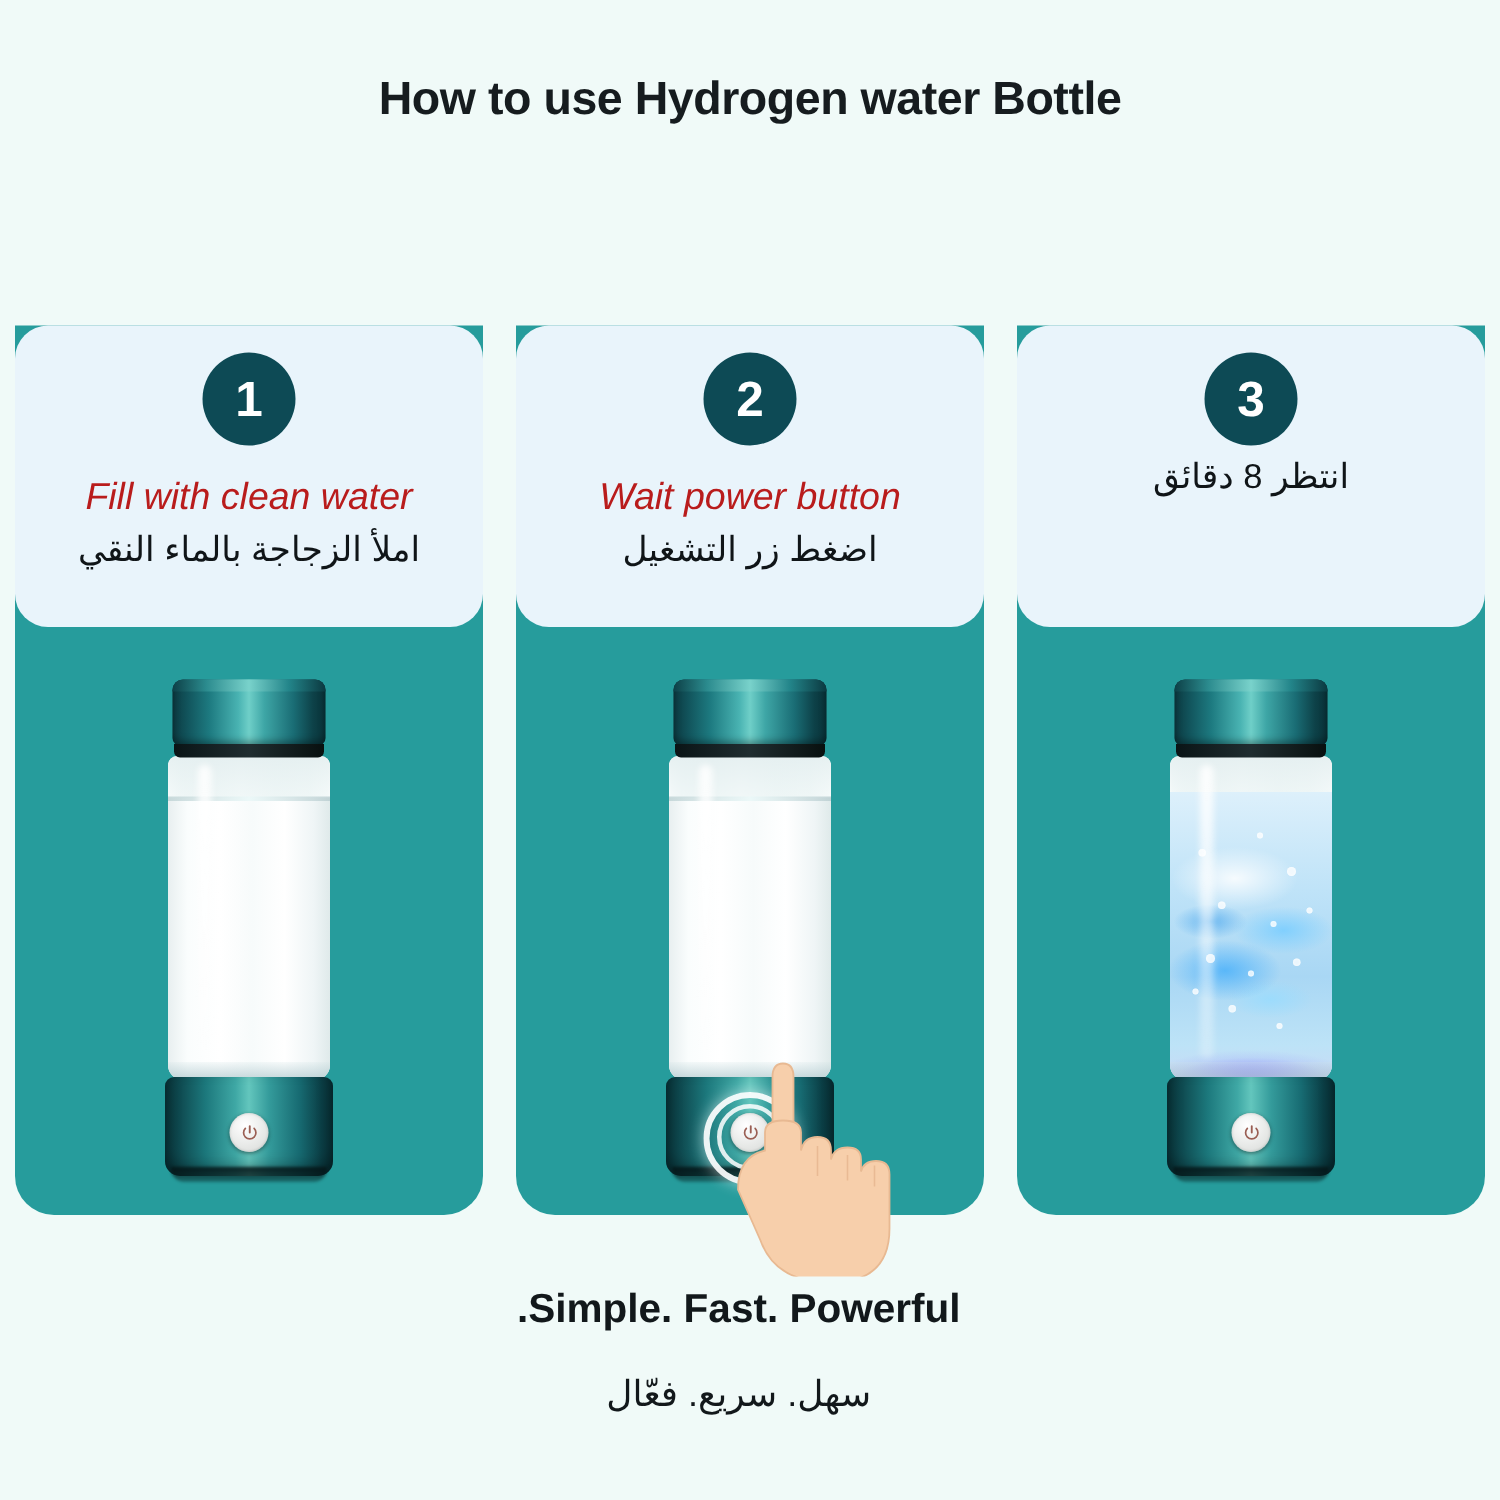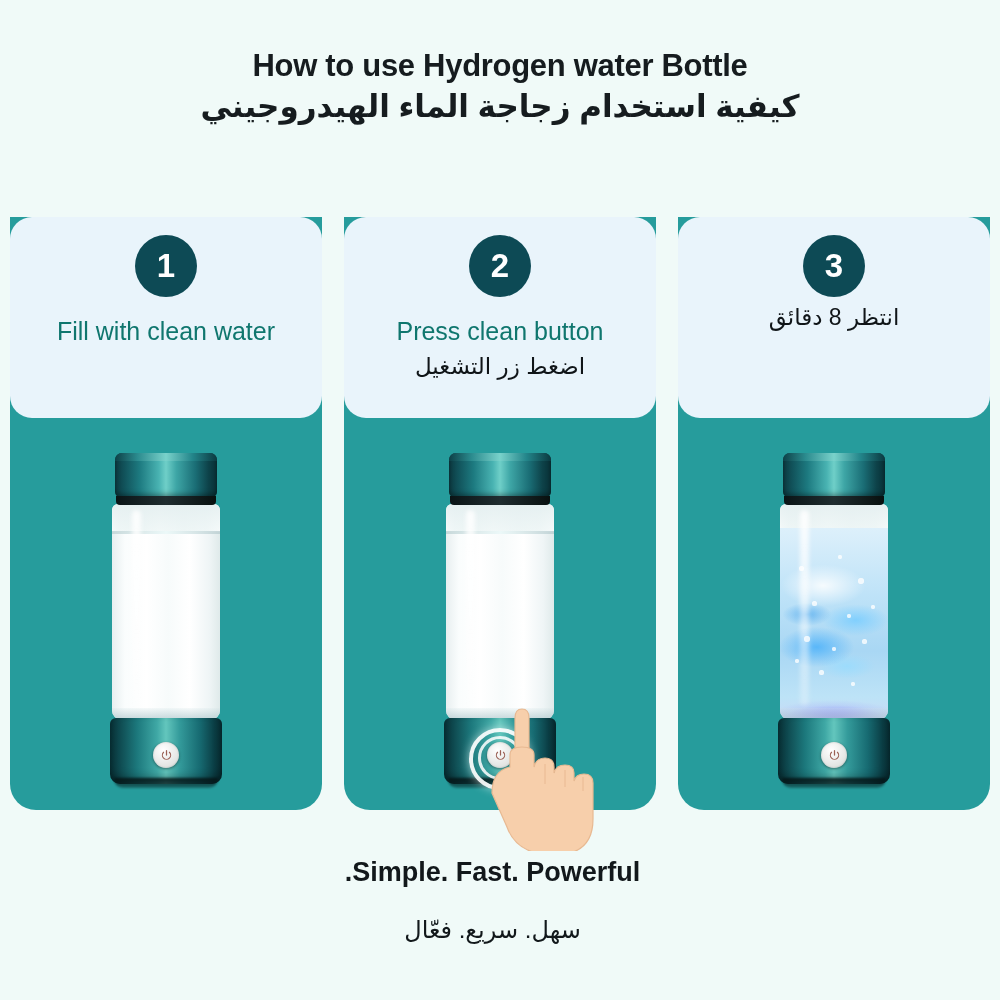--- a/index.html
+++ b/index.html
@@ -98,21 +98,22 @@
     margin: 0 auto;
     color: #ffffff;
     font-size: 33px;
     font-weight: 700;
     line-height: 62px;
     text-align: center;
   }
   .step-en {
     margin-top: 19px;
     font-size: 25px;
-    color: #0f766e;
+    font-style: italic;
+    color: #b91c1c;
     line-height: 1.2;
     white-space: nowrap;
   }
   .step-ar {
     direction: rtl;
     margin-top: 6px;
     font-size: 23px;
     color: #101518;
     line-height: 1.25;
     white-space: nowrap;
@@ -374,21 +375,20 @@
     white-space: nowrap;
   }
 </style>
 </head>
 <body>
 
 <div class="page">
 
   <div class="header">
     <div class="title-en">How to use Hydrogen water Bottle</div>
-    <div class="title-ar">كيفية استخدام زجاجة الماء الهيدروجيني</div>
   </div>
 
   <div class="columns">
 
     <div class="column">
       <div class="photo-panel">
         <div class="bottle-wrap">
           <div class="bottle">
             <div class="glass">
               <div class="glass-topair"></div>
@@ -407,20 +407,21 @@
                 <path d="M12 3.2 v8.0" stroke="#9a5f54" stroke-width="2.3" stroke-linecap="round" fill="none"></path>
                 <path d="M6.6 6.0 a7.6 7.6 0 1 0 10.8 0" stroke="#9a5f54" stroke-width="2.1" fill="none" stroke-linecap="round"></path>
               </svg>
             </div>
           </div>
         </div>
       </div>
       <div class="info-card">
         <div class="badge">1</div>
         <div class="step-en">Fill with clean water</div>
+        <div class="step-ar">املأ الزجاجة بالماء النقي</div>
       </div>
     </div>
 
     <div class="column">
       <div class="photo-panel">
         <div class="bottle-wrap">
           <div class="bottle">
             <div class="glass">
               <div class="glass-topair"></div>
               <div class="water-clear"></div>
@@ -457,21 +458,21 @@
                    l0 36 q0 36 -39 36 q-37 0 -47 -28 z"></path>
         </g>
         <g fill="none" stroke="#e3b089" stroke-width="1.1" opacity="0.65">
           <path d="M61 63 l0 20"></path>
           <path d="M81 69 l0 17"></path>
           <path d="M99 76 l0 14"></path>
         </g>
       </svg>
       <div class="info-card">
         <div class="badge">2</div>
-        <div class="step-en">Press clean button</div>
+        <div class="step-en">Wait power button</div>
         <div class="step-ar">اضغط زر التشغيل</div>
       </div>
     </div>
 
     <div class="column">
       <div class="photo-panel">
         <div class="bottle-wrap">
           <div class="bottle">
             <div class="glass">
               <div class="glass-topair"></div>

